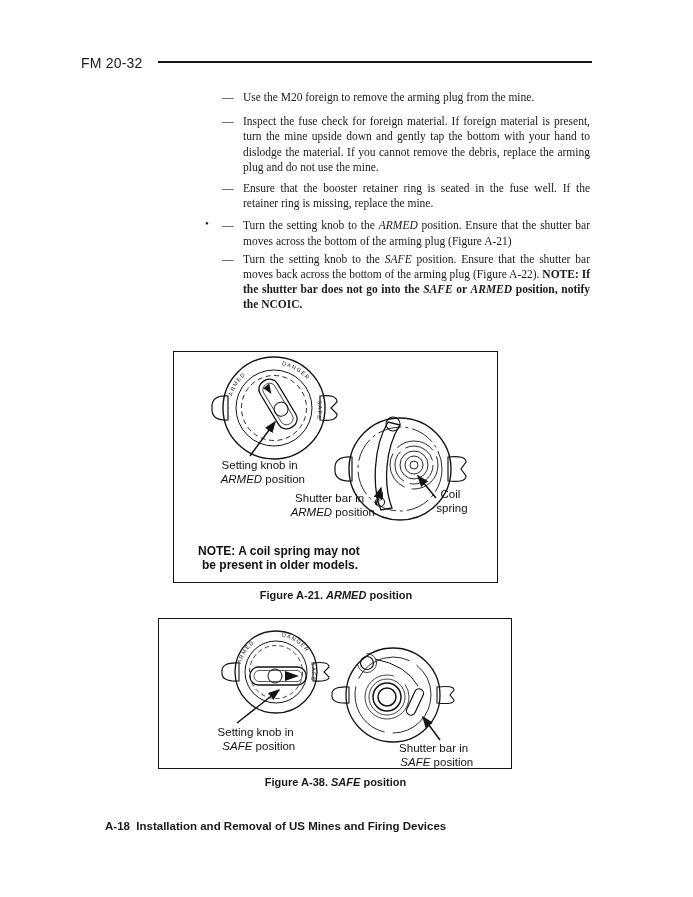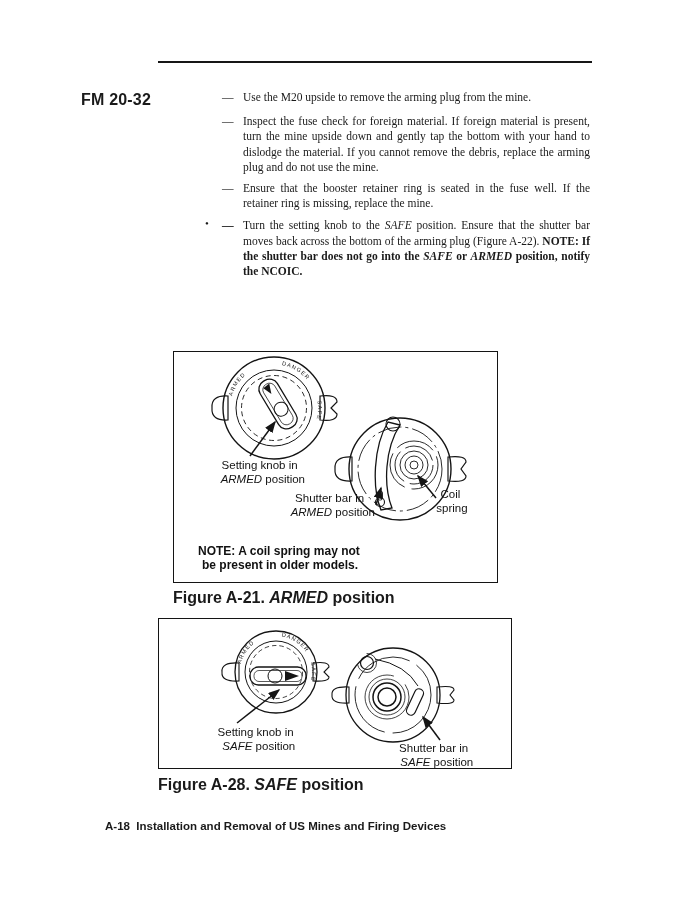--- a/index.html
+++ b/index.html
@@ -6,21 +6,21 @@
   body{
     width:693px;height:897px;position:relative;
     background:#ffffff;color:#1a1a1a;
     font-family:"Liberation Serif", serif;
     overflow:hidden;
   }
   
   .hdr-text{
     position:absolute;left:81px;top:55px;
     font-family:"Liberation Sans", sans-serif;
-    font-weight:bold;font-size:16px;letter-spacing:.2px;margin-top:36px;
+    font-weight:normal;font-size:14px;letter-spacing:.2px;
   }
   .hdr-rule{
     position:absolute;left:158px;top:61px;width:434px;height:2px;
     background:#161616;
   }
   
   .textcol{
     position:absolute;left:222px;top:90px;width:368px;
     font-size:11.5px;line-height:15.2px;
   }
@@ -34,22 +34,22 @@
   .item:nth-of-type(4){margin-bottom:7px;}
   .item:nth-of-type(5){margin-bottom:3px;}
   .b{font-weight:bold;}
   .i{font-style:italic;}
   
   .figbox{position:absolute;border:1.6px solid #141414;background:#fff;}
   #fig-a21{left:173px;top:351px;width:323px;height:230px;}
   #fig-a22{left:158px;top:618px;width:352px;height:149px;}
   .figbox svg{display:block;width:100%;height:100%;}
   .caption{
-    position:absolute;text-align:left;
-    font-family:"Liberation Sans", sans-serif;font-size:16px;
+    position:absolute;text-align:center;
+    font-family:"Liberation Sans", sans-serif;font-size:11px;
   }
   #cap-a21{left:173px;top:589px;width:326px;}
   #cap-a22{left:158px;top:776px;width:355px;}
   
   .footer{
     position:absolute;left:81px;top:820px;
     font-family:"Liberation Sans", sans-serif;
     font-weight:bold;font-size:11.5px;white-space:pre;margin-left:24px;
   }
   
@@ -60,35 +60,36 @@
 </style>
 </head>
 <body>
 
 <div class="hdr-text">FM 20-32</div>
 <div class="hdr-rule"></div>
 
 <div class="textcol">
   <div class="item">
     <span class="marker">—</span>
-    <span><span>Use the M20 upside to remove the arming plug from the mine.</span></span>
+    <span><span>Use the M20 foreign to remove the arming plug from the mine.</span></span>
   </div>
   <div class="item">
     <span class="marker">—</span>
     <span><span>Inspect the fuse check for foreign material. If foreign material is present, turn the mine upside down and gently tap the bottom with your hand to dislodge the material. If you cannot remove the debris, replace the arming plug and do not use the mine.</span></span>
   </div>
   <div class="item">
     <span class="marker">—</span>
     <span><span>Ensure that the booster retainer ring is seated in the fuse well. If the retainer ring is missing, replace the mine.</span></span>
   </div>
   <div class="item item-bullet">
     <span class="marker">•</span>
   </div>
   <div class="item">
     <span class="marker">—</span>
+    <span><span>Turn the setting knob to the </span><span class="i">ARMED</span><span> position. Ensure that the shutter bar moves across the bottom of the arming plug (Figure A-21)</span></span>
   </div>
   <div class="item">
     <span class="marker">—</span>
     <span><span>Turn the setting knob to the </span><span class="i">SAFE</span><span> position. Ensure that the shutter bar moves back across the bottom of the arming plug (Figure A-22). </span><span class="b">NOTE: If the shutter bar does not go into the </span><span class="b i">SAFE</span><span class="b"> or </span><span class="b i">ARMED</span><span class="b"> position, notify the NCOIC.</span></span>
   </div>
 </div>
 
 <div class="figbox" id="fig-a21">
   <svg viewBox="0 0 323 230">
     <defs>
@@ -219,15 +220,15 @@
         <rect class="ln" x="-4.5" y="-14" width="9" height="28" rx="4.5" fill="#fff" stroke-width="1.2"></rect>
       </g>
       <line class="ln" x1="281" y1="121" x2="264" y2="98" stroke-width="1.5" marker-end="url(#ah2)"></line>
       <text class="lbl" text-anchor="middle" xml:space="preserve">
         <tspan x="289" y="133">Shutter bar in</tspan>
         <tspan x="289" y="147"><tspan class="i">SAFE</tspan><tspan> position</tspan></tspan>
       </text>
     </g>
   </svg>
 </div>
-<div class="caption" id="cap-a22"><span class="b">Figure A-28. </span><span class="b i">SAFE</span><span class="b"> position</span></div>
+<div class="caption" id="cap-a22"><span class="b">Figure A-38. </span><span class="b i">SAFE</span><span class="b"> position</span></div>
 
 <div class="footer">A-18  Installation and Removal of US Mines and Firing Devices</div>
 
 </body></html>

